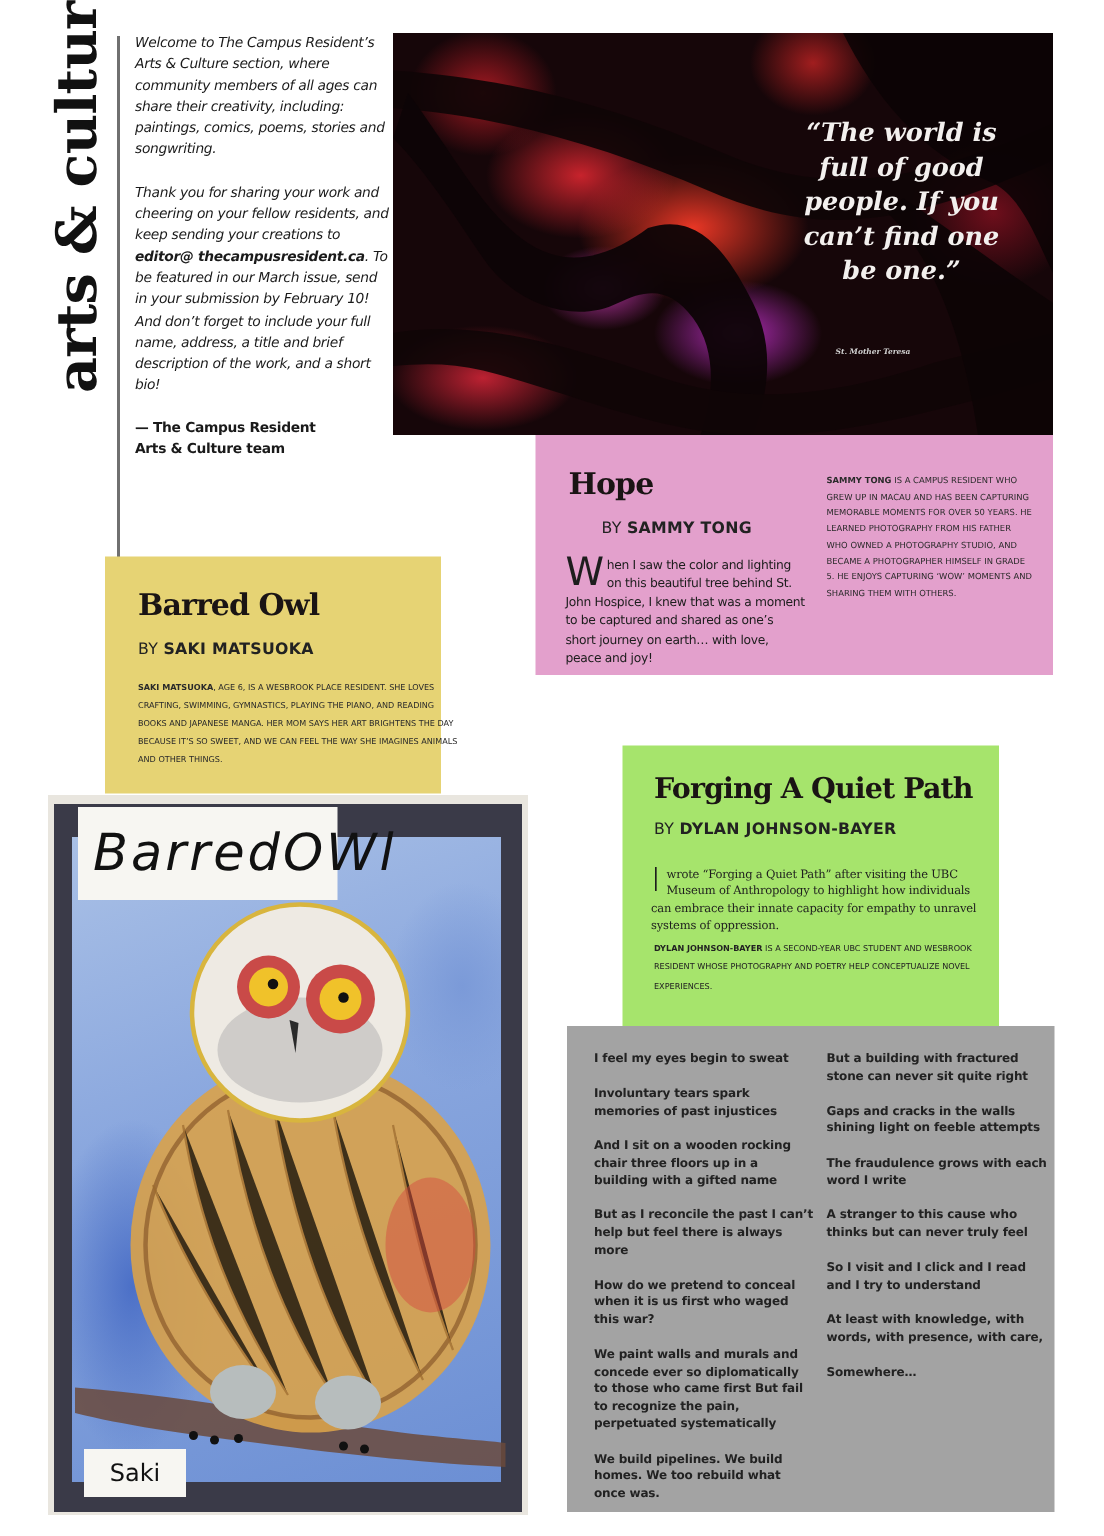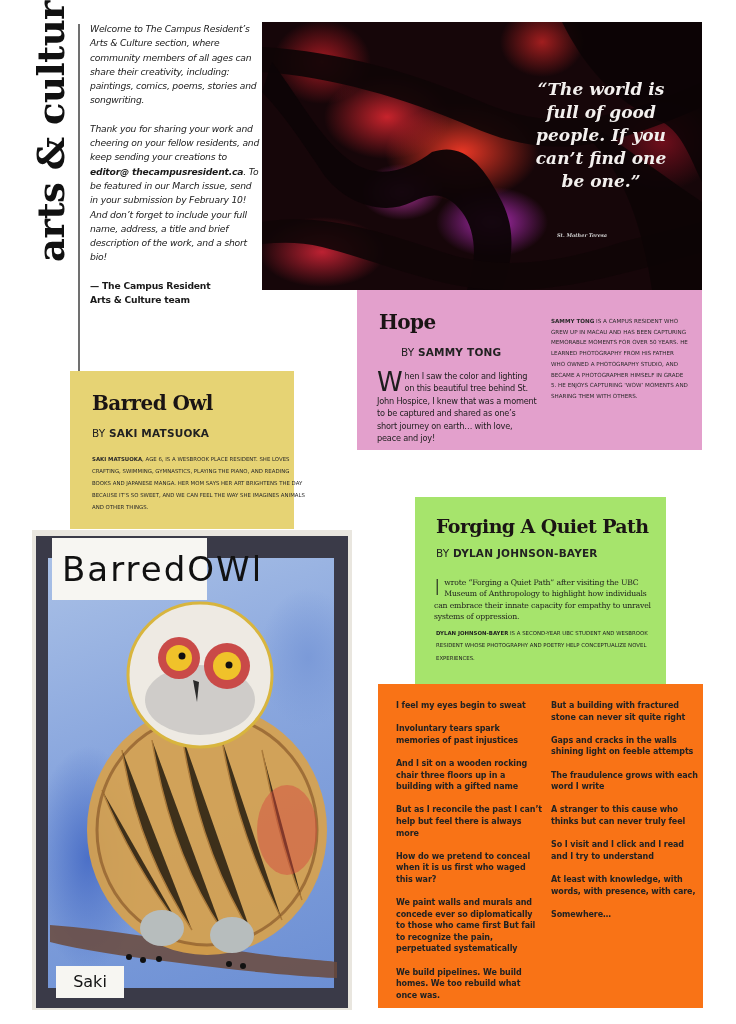--- a/index.html
+++ b/index.html
@@ -82,23 +82,24 @@
   .artwork { position: absolute; left: 32px; top: 530px; width: 320px; height: 480px; background: #e9e6df; }
   .art-frame { position: absolute; left: 4px; top: 6px; width: 312px; height: 472px; background: #3a3a48; }
   .art-paper {
     position: absolute; left: 16px; top: 28px; width: 286px; height: 430px;
     background:
       radial-gradient(ellipse 80px 160px at 40px 300px, #4c70c7, rgba(0,0,0,0) 70%),
       radial-gradient(ellipse 70px 100px at 260px 100px, #7b9ad8, rgba(0,0,0,0) 70%),
       linear-gradient(160deg, #a9c0e6 0%, #8aa7de 40%, #6c8fd4 100%);
   }
   .art-label {
-    position: absolute; left: 20px; top: 8px; width: 155px; height: 62px; background: #f7f6f2;
+    position: absolute; left: 20px; top: 8px; width: 173px; height: 62px; background: #f7f6f2;
     font-family: "DejaVu Sans", sans-serif; font-size: 34px; line-height: 62px; padding-left: 10px; color: #111; letter-spacing: 2px;
     box-sizing: border-box;
+    font-style: italic;
   }
   .art-sign {
     position: absolute; left: 24px; top: 436px; width: 68px; height: 32px; background: #f7f6f2;
     font-family: "DejaVu Sans", sans-serif; font-size: 16px; line-height: 32px; text-align: center; color: #111;
   }
   .artwork svg { position: absolute; left: 0; top: 0; }
 
   
   .forge-panel { position: absolute; left: 415px; top: 497px; width: 251px; height: 187px; background: #a6e46c; }
   .forge-title { position: absolute; left: 21px; top: 18px; font-size: 19px; white-space: nowrap; }
@@ -206,21 +207,21 @@
   <div class="art-sign">Saki</div>
 </div>
 
 <div class="forge-panel" style="background: rgb(166, 228, 108);">
   <div class="forge-title serif-title">Forging A Quiet Path</div>
   <div class="forge-byline byline"><span>BY </span><b>DYLAN JOHNSON-BAYER</b></div>
   <div class="forge-body"><span class="forge-cap">I</span><span> wrote “Forging a Quiet Path” after visiting the UBC Museum of Anthropology to highlight how individuals can embrace their innate capacity for empathy to unravel systems of oppression.</span></div>
   <div class="forge-bio bio"><b>DYLAN JOHNSON-BAYER</b><span> IS A SECOND-YEAR UBC STUDENT AND WESBROOK RESIDENT WHOSE PHOTOGRAPHY AND POETRY HELP CONCEPTUALIZE NOVEL EXPERIENCES.</span></div>
 </div>
 
-<div class="poem-panel" style="background: #f97316;">
+<div class="poem-panel" style="background: #a3a3a3;">
   <div class="poem-col left">
     <p class="stanza">I feel my eyes begin to sweat</p>
     <p class="stanza">Involuntary tears spark memories of past injustices</p>
     <p class="stanza">And I sit on a wooden rocking chair three floors up in a building with a gifted name</p>
     <p class="stanza">But as I reconcile the past I can’t help but feel there is always more</p>
     <p class="stanza">How do we pretend to conceal when it is us first who waged this war?</p>
     <p class="stanza">We paint walls and murals and concede ever so diplomatically to those who came first But fail to recognize the pain, perpetuated systematically</p>
     <p class="stanza">We build pipelines. We build homes. We too rebuild what once was.</p>
   </div>
   <div class="poem-col right">

